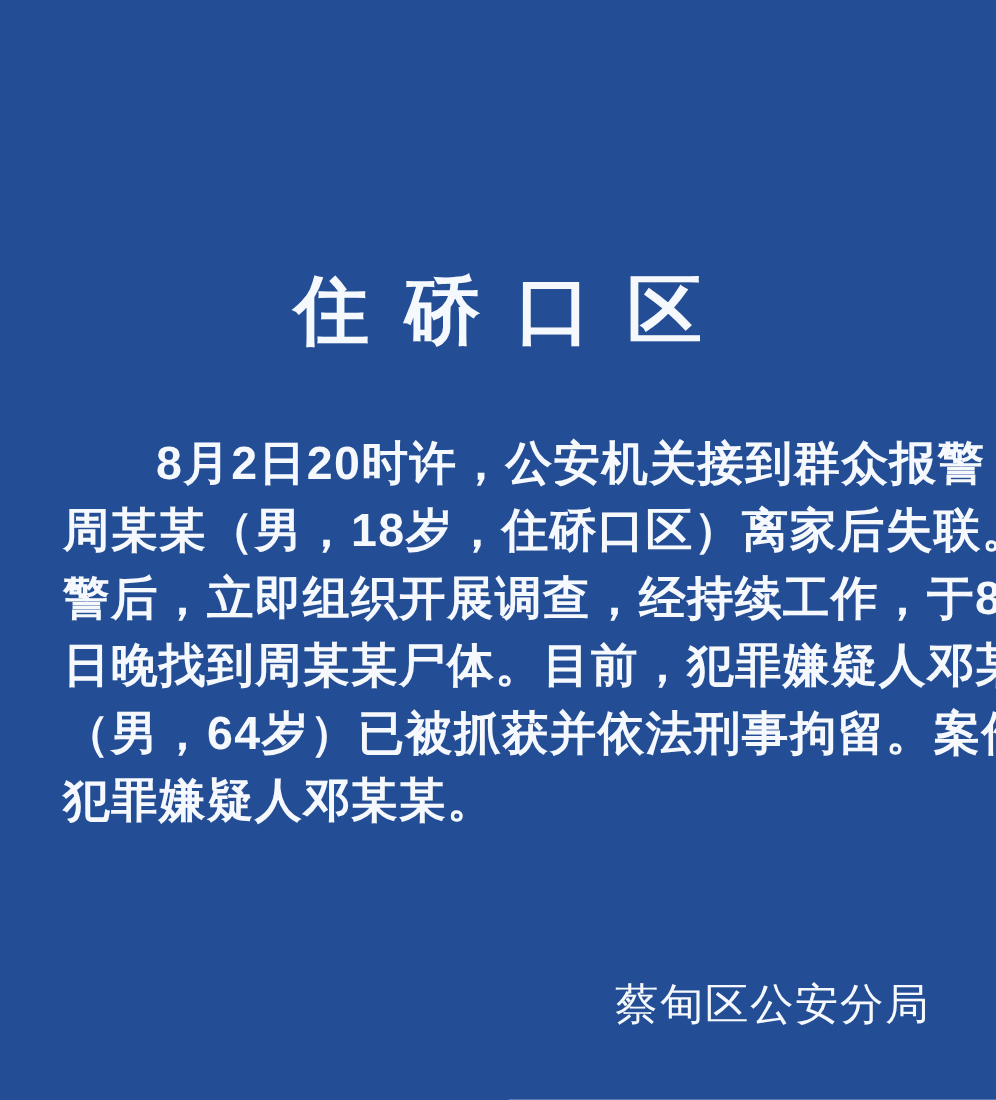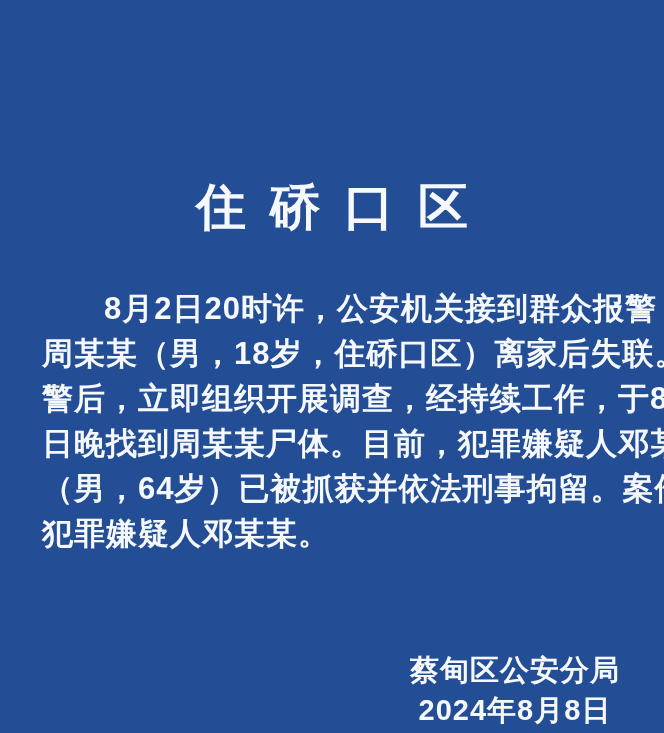--- a/index.html
+++ b/index.html
@@ -48,21 +48,21 @@
   .signature-block {
     position: absolute;
     top: 650px;
     right: 44px;
     text-align: center;
     color: #f5f8fc;
   }
   .signature-line {
     font-size: 29px;
     line-height: 40px;
-    font-weight: bold;
+    font-weight: normal;
     letter-spacing: 1px;
   }
 </style>
 </head>
 <body>
 
 <div class="poster">
 
   <h1 class="notice-title">住硚口区</h1>
 
@@ -70,16 +70,15 @@
     <div class="body-line indent">8月2日20时许，公安机关接到群众报警，</div>
     <div class="body-line">周某某（男，18岁，住硚口区）离家后失联。接</div>
     <div class="body-line">警后，立即组织开展调查，经持续工作，于8月7</div>
     <div class="body-line">日晚找到周某某尸体。目前，犯罪嫌疑人邓某某</div>
     <div class="body-line">（男，64岁）已被抓获并依法刑事拘留。案件正</div>
     <div class="body-line">犯罪嫌疑人邓某某。</div>
   </div>
 
   <div class="signature-block">
     <div class="signature-line">蔡甸区公安分局</div>
-    <div class="signature-line">2024年8月8日</div>
   </div>
 
 </div>
 
 </body></html>

